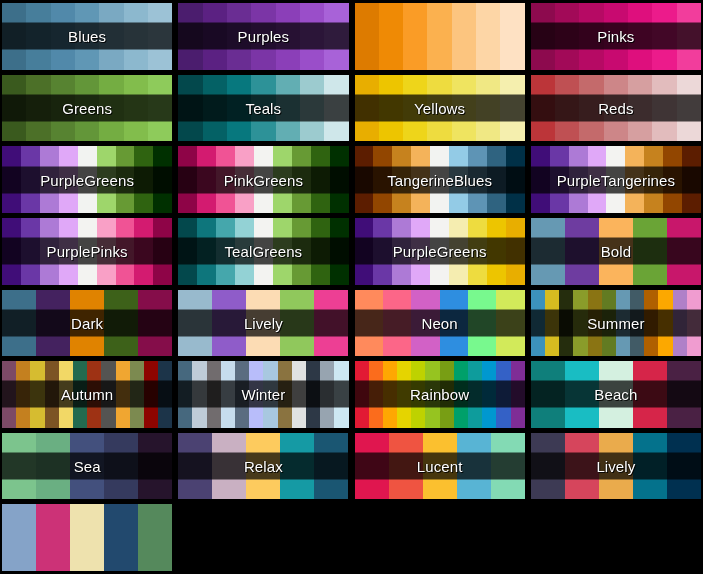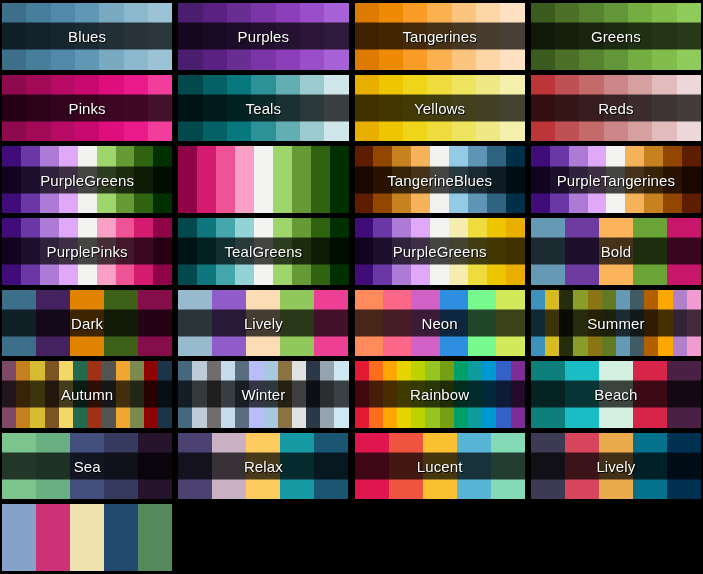--- a/index.html
+++ b/index.html
@@ -85,46 +85,43 @@
       </div>
     </div>
     <div class="palette-cell">
       <div class="swatch" style="background-color: rgb(221, 123, 0);"></div>
       <div class="swatch" style="background-color: rgb(239, 138, 5);"></div>
       <div class="swatch" style="background-color: rgb(250, 156, 38);"></div>
       <div class="swatch" style="background-color: rgb(251, 177, 79);"></div>
       <div class="swatch" style="background-color: rgb(252, 197, 127);"></div>
       <div class="swatch" style="background-color: rgb(253, 214, 166);"></div>
       <div class="swatch" style="background-color: rgb(254, 225, 195);"></div>
-      <div class="label-bar">
-        <span class="label-text">Tangerines</span>
+    </div>
+    <div class="palette-cell">
+      <div class="swatch" style="background-color: rgb(141, 10, 78);"></div>
+      <div class="swatch" style="background-color: rgb(162, 10, 88);"></div>
+      <div class="swatch" style="background-color: rgb(182, 10, 100);"></div>
+      <div class="swatch" style="background-color: rgb(200, 10, 112);"></div>
+      <div class="swatch" style="background-color: rgb(222, 15, 125);"></div>
+      <div class="swatch" style="background-color: rgb(236, 27, 139);"></div>
+      <div class="swatch" style="background-color: rgb(242, 61, 156);"></div>
+      <div class="label-bar">
+        <span class="label-text">Pinks</span>
       </div>
     </div>
     <div class="palette-cell">
       <div class="swatch" style="background-color: rgb(58, 90, 30);"></div>
       <div class="swatch" style="background-color: rgb(76, 112, 40);"></div>
       <div class="swatch" style="background-color: rgb(87, 131, 49);"></div>
       <div class="swatch" style="background-color: rgb(99, 150, 57);"></div>
       <div class="swatch" style="background-color: rgb(116, 173, 66);"></div>
       <div class="swatch" style="background-color: rgb(130, 189, 76);"></div>
       <div class="swatch" style="background-color: rgb(142, 203, 91);"></div>
       <div class="label-bar">
         <span class="label-text">Greens</span>
-      </div>
-    </div>
-    <div class="palette-cell">
-      <div class="swatch" style="background-color: rgb(141, 10, 78);"></div>
-      <div class="swatch" style="background-color: rgb(162, 10, 88);"></div>
-      <div class="swatch" style="background-color: rgb(182, 10, 100);"></div>
-      <div class="swatch" style="background-color: rgb(200, 10, 112);"></div>
-      <div class="swatch" style="background-color: rgb(222, 15, 125);"></div>
-      <div class="swatch" style="background-color: rgb(236, 27, 139);"></div>
-      <div class="swatch" style="background-color: rgb(242, 61, 156);"></div>
-      <div class="label-bar">
-        <span class="label-text">Pinks</span>
       </div>
     </div>
     <div class="palette-cell">
       <div class="swatch" style="background-color: rgb(3, 72, 76);"></div>
       <div class="swatch" style="background-color: rgb(4, 97, 101);"></div>
       <div class="swatch" style="background-color: rgb(7, 120, 126);"></div>
       <div class="swatch" style="background-color: rgb(45, 146, 152);"></div>
       <div class="swatch" style="background-color: rgb(98, 174, 179);"></div>
       <div class="swatch" style="background-color: rgb(156, 203, 207);"></div>
       <div class="swatch" style="background-color: rgb(207, 231, 234);"></div>
@@ -173,20 +170,23 @@
     <div class="palette-cell">
       <div class="swatch" style="background-color: rgb(142, 4, 71);"></div>
       <div class="swatch" style="background-color: rgb(211, 27, 112);"></div>
       <div class="swatch" style="background-color: rgb(240, 83, 149);"></div>
       <div class="swatch" style="background-color: rgb(249, 160, 198);"></div>
       <div class="swatch" style="background-color: rgb(243, 243, 241);"></div>
       <div class="swatch" style="background-color: rgb(158, 214, 107);"></div>
       <div class="swatch" style="background-color: rgb(103, 154, 52);"></div>
       <div class="swatch" style="background-color: rgb(47, 99, 16);"></div>
       <div class="swatch" style="background-color: rgb(0, 48, 0);"></div>
+      <div class="label-bar">
+        <span class="label-text">PinkGreens</span>
+      </div>
     </div>
     <div class="palette-cell">
       <div class="swatch" style="background-color: rgb(92, 29, 0);"></div>
       <div class="swatch" style="background-color: rgb(146, 70, 0);"></div>
       <div class="swatch" style="background-color: rgb(198, 130, 30);"></div>
       <div class="swatch" style="background-color: rgb(244, 179, 90);"></div>
       <div class="swatch" style="background-color: rgb(242, 243, 241);"></div>
       <div class="swatch" style="background-color: rgb(147, 203, 230);"></div>
       <div class="swatch" style="background-color: rgb(94, 148, 181);"></div>
       <div class="swatch" style="background-color: rgb(47, 99, 128);"></div>

